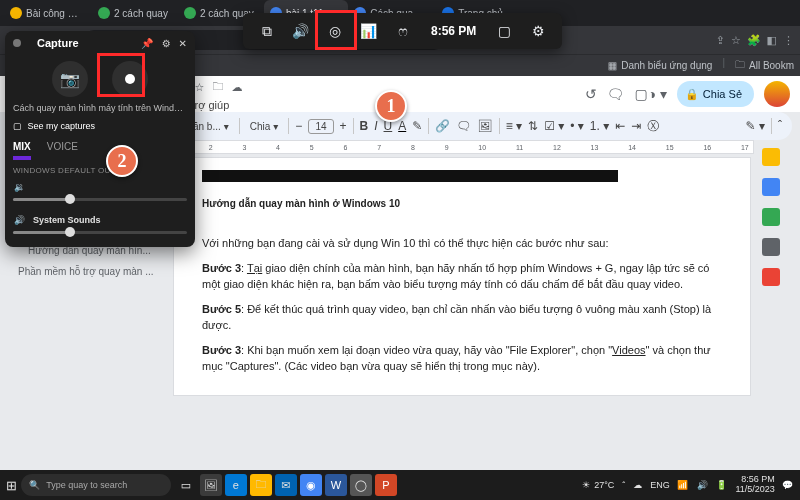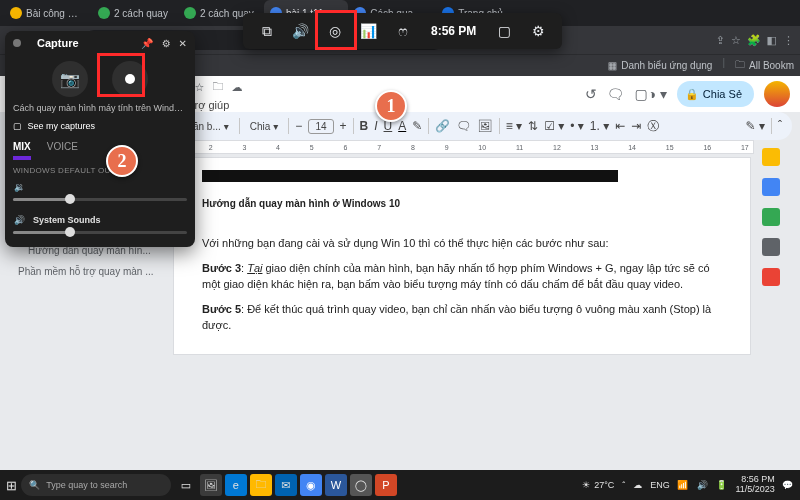--- a/index.html
+++ b/index.html
@@ -48,21 +48,21 @@
   
   .docs-body { display: flex; padding: 0 12px; height: 316px; }
   .outline { width: 158px; padding: 40px 6px 6px 2px; font-size: 10px; color: #5f6368; display: flex; flex-direction: column; gap: 6px; }
   .outline-item { padding: 2px 4px; white-space: nowrap; overflow: hidden; text-overflow: ellipsis; }
   .outline-item.sub { padding-left: 14px; }
   
   .page { background: #fff; flex: 1; margin: 4px 4px 0 4px; box-shadow: 0 0 0 1px #dadce0; padding: 12px 28px; font-size: 11px; color: #222; line-height: 1.5; position: relative; }
   .blackbar { height: 12px; background: #111; width: 80%; margin-bottom: 14px; }
   .page h2 { font-size: 10px; font-weight: bold; margin-bottom: 24px; }
   .page p { margin-bottom: 8px; }
-  .u { text-decoration: underline; font-style: italic; }
+  .u { text-decoration: underline; }
   .right-tools { width: 34px; display: flex; flex-direction: column; align-items: center; gap: 12px; padding-top: 8px; }
   .rt-ic { width: 18px; height: 18px; border-radius: 3px; }
   
   
   .gamebar { position: absolute; top: 13px; left: 243px; height: 36px; background: #1e1e1e; border-radius: 6px; display: flex; align-items: center; gap: 14px; padding: 0 14px; box-shadow: 0 4px 14px rgba(0,0,0,.5); }
   .gb-ic { color: #e8eaed; font-size: 14px; width: 20px; text-align: center; }
   .gb-time { color: #fff; font-size: 12px; font-weight: 600; padding: 0 4px; }
   .gb-redbox { position: absolute; top: -3px; left: 72px; width: 42px; height: 40px; border: 3px solid #ff2a2a; }
   
   
@@ -254,20 +254,21 @@
         <span>15</span>
         <span>16</span>
         <span>17</span>
     </div>
     <div class="page">
       <div class="blackbar"></div>
       <h2>Hướng dẫn quay màn hình ở Windows 10</h2>
       <p>Với những bạn đang cài và sử dụng Win 10 thì có thể thực hiện các bước như sau:</p>
       <p><b>Bước 3</b>: <span class="u">Tại</span><span> giao diện chính của màn hình, bạn hãy nhấn tổ hợp phím Windows + G, ngay lập tức sẽ có một giao diện khác hiện ra, bạn bấm vào biểu tượng máy tính có dấu chấm để bắt đầu quay video.</span></p>
       <p><b>Bước 5</b><span>: Để kết thúc quá trình quay video, bạn chỉ cần nhấn vào biểu tượng ô vuông màu xanh (Stop) là được.</span></p>
+      <p><b>Bước 3</b><span>: Khi bạn muốn xem lại đoạn video vừa quay, hãy vào "File Explorer", chọn "</span><span class="u">Videos</span><span>" và chọn thư mục "Captures". (Các video bạn vừa quay sẽ hiển thị trong mục này).</span></p>
     </div>
   </div>
   <div class="right-tools">
     <div class="rt-ic" style="background:#fbbc04"></div>
     <div class="rt-ic" style="background:#4285f4"></div>
     <div class="rt-ic" style="background:#34a853"></div>
     <div class="rt-ic" style="background:#5f6368"></div>
     <div class="rt-ic" style="background:#ea4335"></div>
   </div>
 </div>

